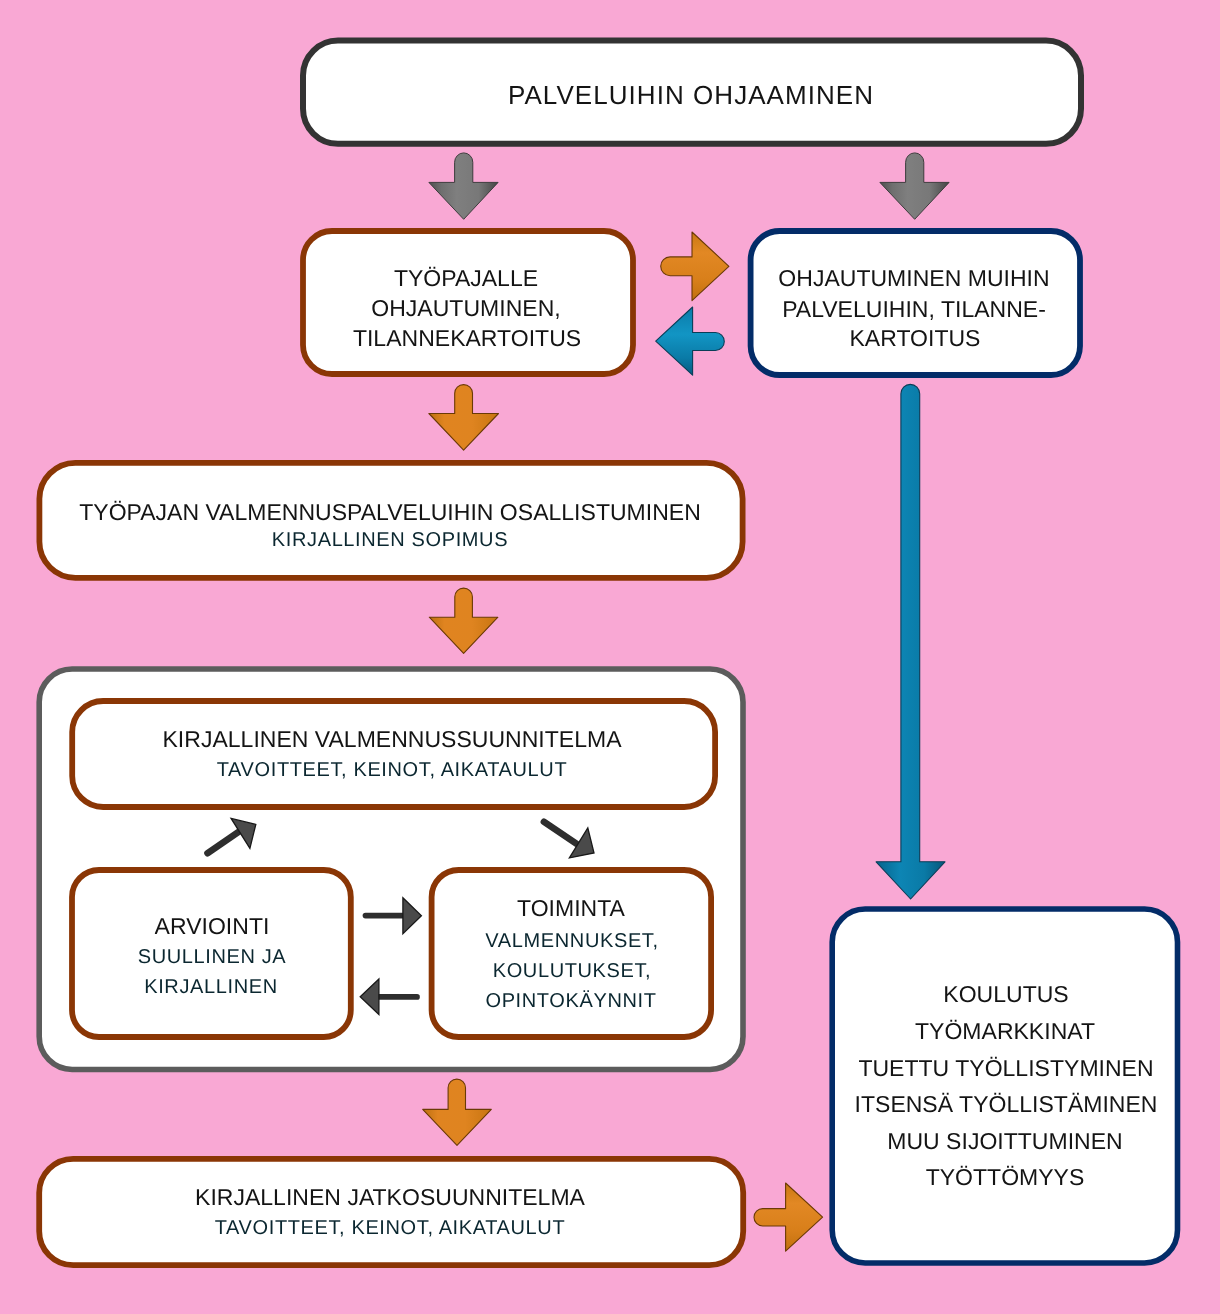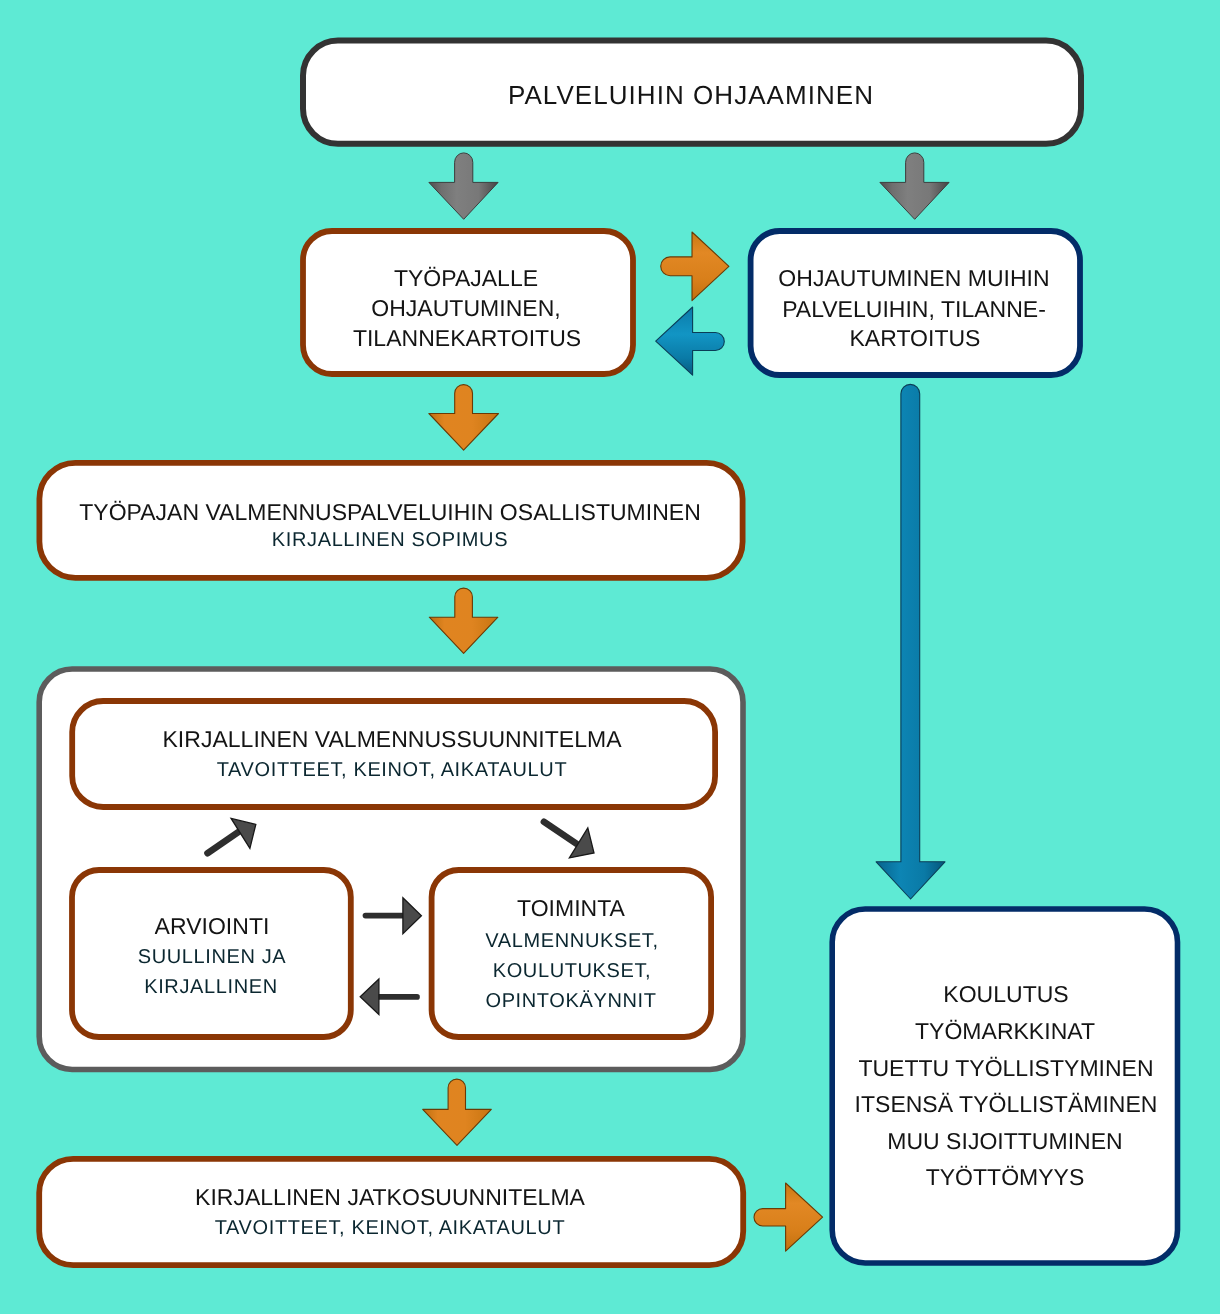--- a/index.html
+++ b/index.html
@@ -1,21 +1,21 @@
 <!DOCTYPE html>
 <html><head>
 <meta charset="utf-8">
 <title>Palveluihin ohjaaminen</title>
 <style>
   html,body{margin:0;padding:0;background:#ffffff;}
   body{width:1220px;height:1314px;position:relative;overflow:hidden;
        font-family:"Liberation Sans", sans-serif;
        -webkit-font-smoothing:antialiased;
        text-rendering:geometricPrecision;}
-  #stage{position:absolute;left:0;top:0;width:1220px;height:1314px;background:#5eead4;}
+  #stage{position:absolute;left:0;top:0;width:1220px;height:1314px;background:#f9a8d4;}
 
   .arrows{position:absolute;left:0;top:0;width:1220px;height:1314px;}
 
   .line{position:absolute;white-space:nowrap;
         transform:translate3d(-50%,0,0);
         will-change:transform;
         line-height:0;pointer-events:none;}
   .ttl{color:#141414;font-size:23px;letter-spacing:0.02px;}
   .sub{color:#0b2730;font-size:20px;letter-spacing:0.62px;}
   .hero{color:#141414;font-size:26px;letter-spacing:1.05px;}

